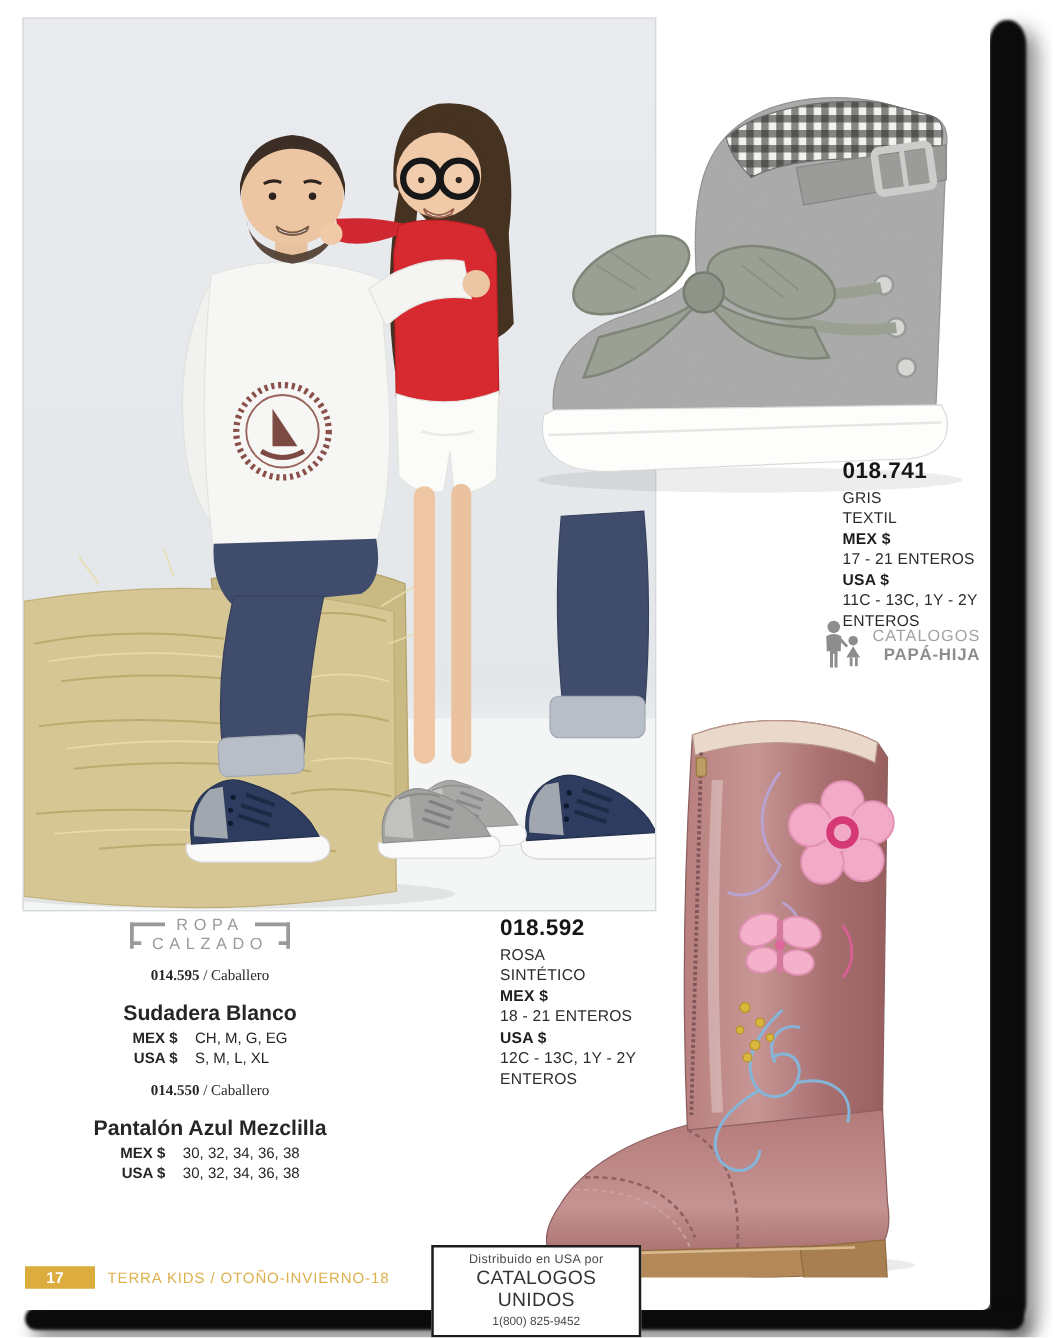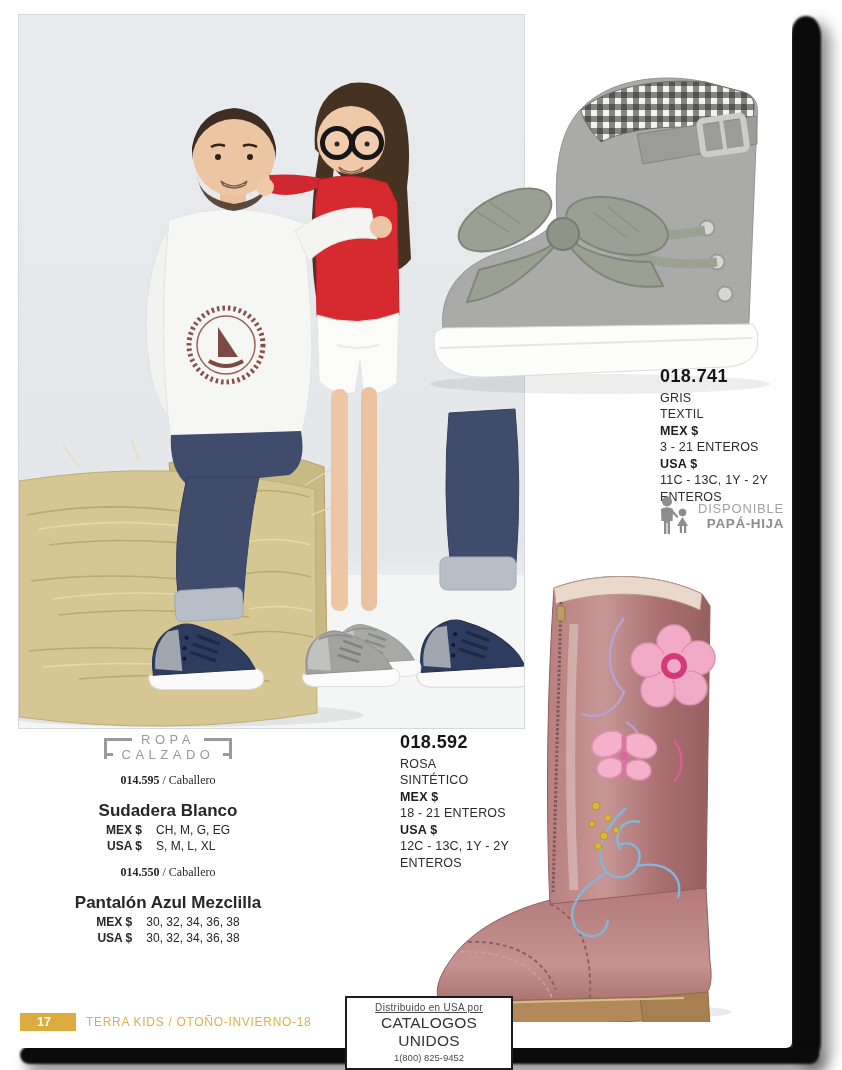--- a/index.html
+++ b/index.html
@@ -16,21 +16,21 @@
   .photo{position:absolute;left:8px;top:10px;width:505px;height:713px;border:1px solid #d6d8db;
          background:#e8eaed;overflow:hidden;}
   .photo svg{display:block;}
   
   .gray-boot{position:absolute;left:395px;top:28px;width:390px;height:368px;}
   .pink-boot{position:absolute;left:402px;top:556px;width:380px;height:462px;}
   
   .info{position:absolute;color:#2b2b2b;font-size:12.5px;line-height:16.5px;letter-spacing:.2px;}
   .info .code{font-size:18px;font-weight:bold;color:#161616;letter-spacing:.4px;margin-bottom:5px;}
   .info .b{font-weight:bold;color:#1d1d1d;}
-  .info-1{left:650px;top:364px;width:140px;}
+  .info-1{left:664px;top:364px;width:140px;}
   .info-2{left:390px;top:730px;width:150px;}
   
   .avail{position:absolute;left:648px;top:492px;display:flex;align-items:center;gap:8px;}
   .avail .txt{line-height:15px;}
   .avail .l1{font-size:13px;color:#a3a3a3;letter-spacing:.8px;}
   .avail .l2{font-size:13.5px;font-weight:bold;color:#8d8d8d;letter-spacing:.6px;text-align:right;}
   
   .left-col{position:absolute;left:38px;top:728px;width:240px;text-align:center;color:#262626;}
   .bracket-row{display:flex;align-items:center;margin:0 56px;color:#9a9a9a;}
   .bracket-row .lbl{font-size:13px;letter-spacing:4.5px;padding:0 9px;white-space:nowrap;}
@@ -49,21 +49,21 @@
   .item td{font-size:12px;text-align:left;padding:0 0 0 7px;line-height:16px;white-space:nowrap;}
   
   .page-badge{position:absolute;left:10px;top:1009px;width:56px;height:18px;background:#dcac3e;
               color:#ffffff;font-size:12.5px;font-weight:bold;text-align:right;line-height:18px;
               padding-right:25px;box-sizing:border-box;}
   .edition{position:absolute;left:76px;top:1009px;height:18px;line-height:19px;font-size:12px;
            color:#ddb04c;letter-spacing:.7px;}
   
   .dist{position:absolute;left:335px;top:992px;width:168px;border:2px solid #1c1c1c;background:#fff;
         text-align:center;padding:4px 2px 5px;box-sizing:border-box;}
-  .dist .d1{font-size:10px;color:#4a4a4a;letter-spacing:.3px;text-decoration:underline;}
+  .dist .d1{font-size:10px;color:#4a4a4a;letter-spacing:.3px;}
   .dist .d2{font-size:15.5px;color:#343434;letter-spacing:.2px;margin-top:1px;}
   .dist .d3{font-size:9.5px;color:#4a4a4a;margin-top:2px;}
 </style>
 </head>
 <body>
 
 <div class="stage">
   <div class="edge-right"></div>
   <div class="edge-bottom"></div>
 
@@ -214,40 +214,40 @@
         <path d="M30,300 C24,330 44,347 86,345 L322,335 C346,333 356,320 352,300 L348,292 L38,296 Z" fill="#fdfdfc" stroke="#dadad8"></path>
         <path d="M34,316 L348,306" stroke="#e6e6e4" stroke-width="2"></path>
       </svg>
     </div>
 
     <div class="info info-1">
       <div class="code">018.741</div>
       <div class="line">GRIS</div>
       <div class="line">TEXTIL</div>
       <div class="line b">MEX $</div>
-      <div class="line">3 - 21 ENTEROS</div>
+      <div class="line">17 - 21 ENTEROS</div>
       <div class="line b">USA $</div>
       <div class="line">11C - 13C, 1Y - 2Y</div>
       <div class="line">ENTEROS</div>
     </div>
 
     <div class="avail">
       <svg width="32" height="40" viewBox="0 0 32 40">
         <g fill="#8d8d8d">
           <circle cx="9" cy="5.5" r="5"></circle>
           <path d="M3,13 Q9,9.5 15,13 L14.6,25 L12,25 L12,38 L9.6,38 L9.6,27 L8.4,27 L8.4,38 L6,38 L6,25 L3.4,25 Z"></path>
           <circle cx="24.5" cy="16.5" r="3.8"></circle>
           <path d="M19,30 L24.5,21 L30,30 Z"></path>
           <rect x="21.8" y="30" width="2.2" height="7"></rect>
           <rect x="26" y="30" width="2.2" height="7"></rect>
           <path d="M14.5,14 L20.5,20.5 L19,22 L13.5,16.5 Z"></path>
         </g>
       </svg>
       <div class="txt">
-        <div class="l1">DISPONIBLE</div>
+        <div class="l1">CATALOGOS</div>
         <div class="l2">PAPÁ-HIJA</div>
       </div>
     </div>
 
     <div class="pink-boot">
       <svg width="380" height="462" viewBox="0 0 380 462">
         <defs>
           <linearGradient id="roseA" x1="0" y1="0" x2="1" y2="0">
             <stop offset="0" stop-color="#b8807f"></stop>
               <stop offset=".35" stop-color="#c79694"></stop>

